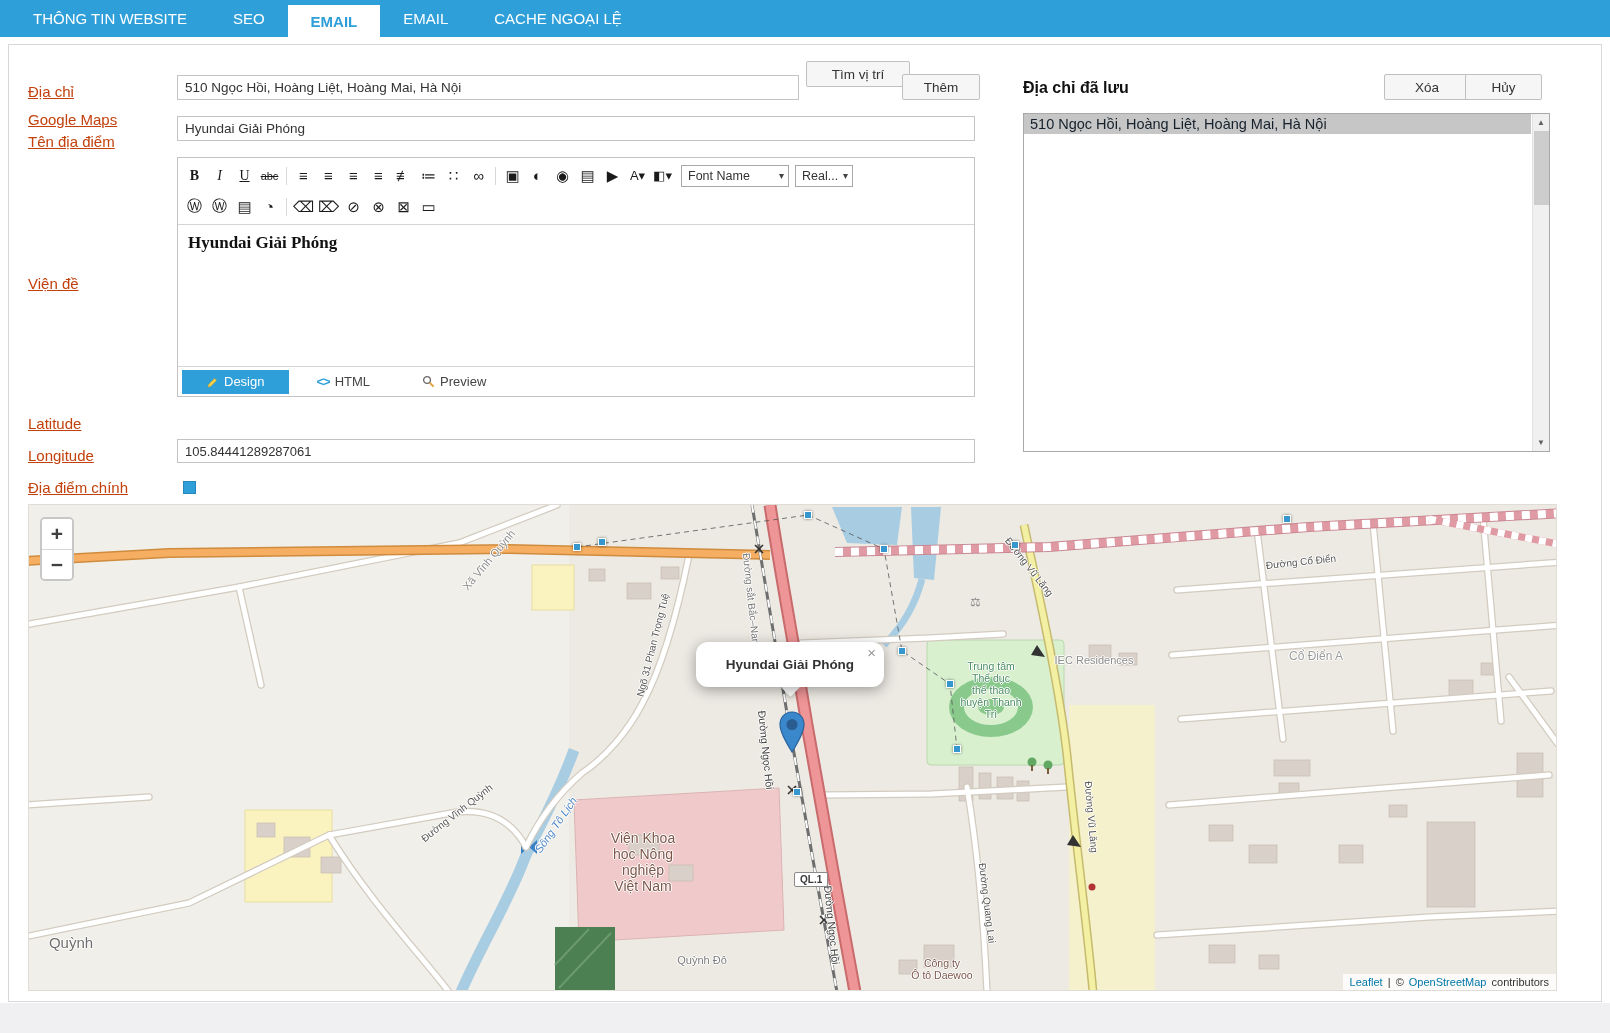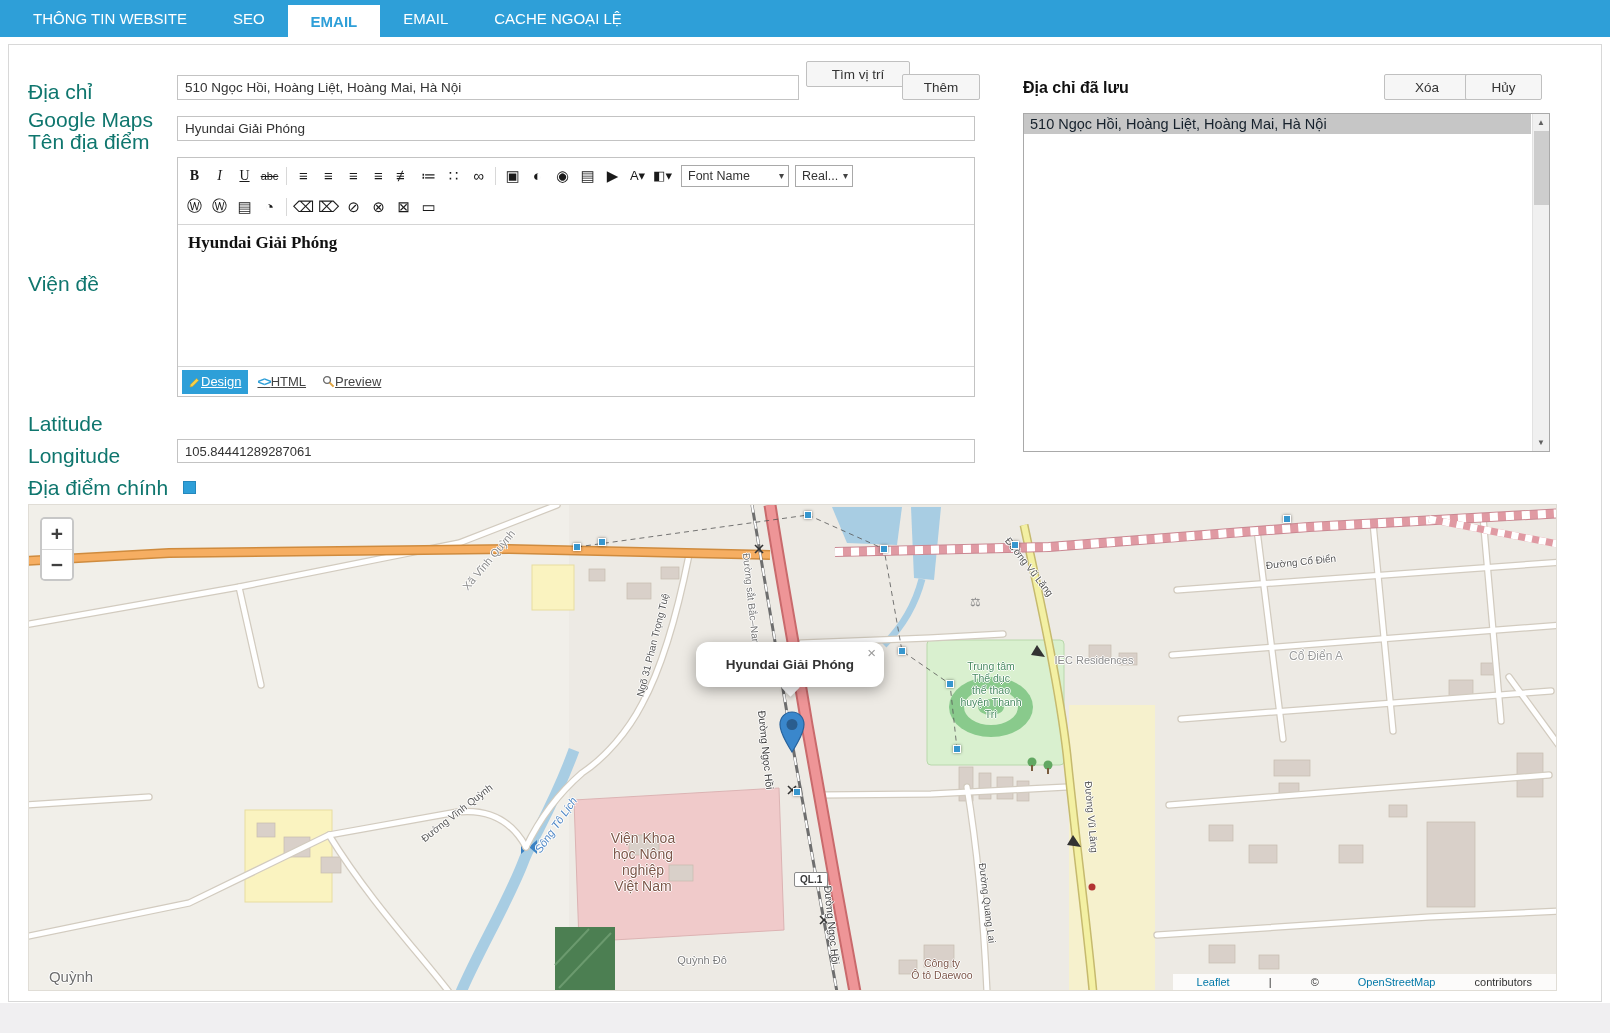--- a/index.html
+++ b/index.html
@@ -7,40 +7,40 @@
 
   
   .topnav { position:absolute; left:0; top:0; width:1610px; height:37px; background:#2e9fd8; display:flex; padding-left:10px; }
   .tab { color:#fff; font-size:15px; display:flex; align-items:center; padding:0 23px; cursor:pointer; white-space:nowrap; }
   .tab.active { background:#fff; color:#2e9fd8; font-weight:bold; margin-top:5px; }
 
   .bottom-strip { position:absolute; left:0; bottom:0; width:1610px; height:30px; background:#f0eff1; }
 
   
   .content { position:absolute; left:8px; top:44px; width:1594px; height:958px; border:1px solid #d8d8d8; background:#fff; }
-  .row-label { position:absolute; font-size:21px; color:#0f766e; white-space:pre-line; line-height:22px; }
+  .row-label { position:absolute; font-size:15px; color:#c2410c; white-space:pre-line; line-height:22px;text-decoration:underline; }
   .txt { position:absolute; border:1px solid #c3c3c3; height:25px; font-family:"Liberation Sans",sans-serif; font-size:13.5px; padding:0 7px; color:#333; background:#fff; }
   .btn { position:absolute; height:26px; background:#f6f6f6; border:1px solid #c0c0c0; border-radius:2px; font-family:"Liberation Sans",sans-serif; font-size:13.5px; color:#333; cursor:pointer; }
 
   
   .editor-wrap { position:absolute; left:168px; top:112px; width:798px; height:240px; border:1px solid #c3c3c3; background:#fff; display:flex; flex-direction:column; }
   .etoolbar { border-bottom:1px solid #d5d5d5; padding:2px 4px; }
   .etb-row { display:flex; align-items:center; height:31px; }
   .tbi { width:25px; height:26px; display:inline-flex; align-items:center; justify-content:center; font-size:13px; color:#1a1a1a; cursor:pointer; }
   .tbi.bold { font-weight:700; font-family:"Liberation Serif",serif; font-size:14px; }
   .tbi.italic { font-style:italic; font-family:"Liberation Serif",serif; font-size:14px; }
   .tbi.underline { text-decoration:underline; font-family:"Liberation Serif",serif; font-size:14px; }
   .tbi.strike { text-decoration:line-through; font-size:11px; }
   .tbi.big { font-size:15px; }
   .tb-sep { width:1px; height:18px; background:#d8d8d8; margin:0 4px; }
   .ddl { height:22px; border:1px solid #a9a9a9; display:inline-flex; align-items:center; justify-content:space-between; padding:0 4px 0 6px; font-size:12.5px; color:#333; margin-left:6px; cursor:pointer; background:#fff; }
   .caret { font-size:10px; color:#444; margin-left:4px; }
   .edit-area { flex:1; padding:8px 10px; font-family:"Liberation Serif",serif; font-weight:bold; font-size:17px; color:#111; }
   .etabs { height:30px; border-top:1px solid #d5d5d5; display:flex; align-items:center; padding-left:4px; gap:2px; }
-  .etab { display:flex; align-items:center; height:24px; padding:0 7px; font-size:13px; color:#444; cursor:pointer;text-decoration:underline; }
+  .etab { display:flex; align-items:center; gap:5px; height:24px; padding:0 25px; font-size:13px; color:#444; cursor:pointer; }
   .etab.active { background:#2e9fd8; color:#fff; }
   .htmlico { color:#2e9fd8; font-weight:bold; font-size:13px; letter-spacing:-1px; }
 
   
   .saved-title { position:absolute; left:1014px; top:34px; font-size:16px; font-weight:bold; color:#111; }
   .saved-list { position:absolute; left:1014px; top:68px; width:527px; height:339px; border:1px solid #a9a9a9; background:#fff; }
   .saved-item { font-size:14.5px; color:#16212c; padding:2px 6px; width:calc(100% - 18px); white-space:nowrap; overflow:hidden; cursor:pointer; }
   .saved-item.selected { background:#c6c6c6; }
   .sscroll { position:absolute; right:0; top:0; bottom:0; width:17px; background:#f0f0f0; border-left:1px solid #e2e2e2; }
   .sarrow { height:17px; display:flex; align-items:center; justify-content:center; font-size:8px; color:#606060; cursor:pointer; }
@@ -61,21 +61,21 @@
   .popup { position:absolute; left:667px; top:137px; width:188px; height:45px; background:#fff; border-radius:12px;
            box-shadow:0 3px 14px rgba(0,0,0,.35); display:flex; align-items:center; justify-content:center;
            font-size:13.5px; font-weight:bold; color:#333; }
   .popup-close { position:absolute; top:2px; right:8px; font-size:15px; font-weight:normal; color:#9a9a9a; cursor:pointer; }
   .popup-tip { position:absolute; left:755px; top:176px; width:13px; height:13px; background:#fff; transform:rotate(45deg); box-shadow:2px 2px 4px rgba(0,0,0,.15); }
   .marker { position:absolute; left:750px; top:206px; }
   .shield { position:absolute; left:765px; top:367px; background:#fff; border:1px solid #8a8a8a; border-radius:2px;
             font-size:10px; font-weight:bold; color:#3a3a3a; padding:1px 5px; }
   .attrib { position:absolute; right:0; bottom:0; background:rgba(255,255,255,.8); padding:2px 6px; font-size:11px; color:#333; }
   .attrib a { color:#0078A8; text-decoration:none; cursor:pointer; }
-  .attrib span, .attrib a { margin:0 18px; }
+  .attrib span, .attrib a { margin:0 1px; }
 </style>
 </head>
 <body>
 
 <nav class="topnav">
   <div class="tab">THÔNG TIN WEBSITE</div>
   <div class="tab">SEO</div>
   <div class="tab active">EMAIL</div>
   <div class="tab">EMAIL</div>
   <div class="tab">CACHE NGOẠI LỆ</div>
@@ -338,21 +338,21 @@
 huyện Thanh
 Trì</div>
     <div class="mlabel" style="left:614px;top:357px;transform:translate(-50%,-50%);color:#7d574a;font-size:14px">Viện Khoa
 học Nông
 nghiệp
 Việt Nam</div>
     <div class="mlabel" style="left:527px;top:320px;transform:translate(-50%,-50%) rotate(-55deg);color:#4d86c6;font-style:italic;font-size:11px">Sông Tô Lịch</div>
     <div class="mlabel" style="left:428px;top:308px;transform:translate(-50%,-50%) rotate(-38deg);color:#555;font-size:10px">Đường Vĩnh Quỳnh</div>
     <div class="mlabel" style="left:958px;top:398px;transform:translate(-50%,-50%) rotate(83deg);color:#555;font-size:10px">Đường Quang Lai</div>
     <div class="mlabel" style="left:673px;top:455px;transform:translate(-50%,-50%);color:#7c7c7c;font-size:11px">Quỳnh Đô</div>
-    <div class="mlabel" style="left:42px;top:472px;transform:translate(-50%,-50%);color:#6e6e6e;font-size:15px">Quỳnh</div>
+    <div class="mlabel" style="left:42px;top:438px;transform:translate(-50%,-50%);color:#6e6e6e;font-size:15px">Quỳnh</div>
     <div class="mlabel" style="left:913px;top:464px;transform:translate(-50%,-50%);color:#7d574a;font-size:10.5px">Công ty
 Ô tô Daewoo</div>
 
     <div class="shield">QL.1</div>
 
     <div class="vhandle" style="left:544px;top:38px"></div>
     <div class="vhandle" style="left:569px;top:33px"></div>
     <div class="vhandle" style="left:775px;top:6px"></div>
     <div class="vhandle" style="left:851px;top:40px"></div>
     <div class="vhandle" style="left:869px;top:142px"></div>

